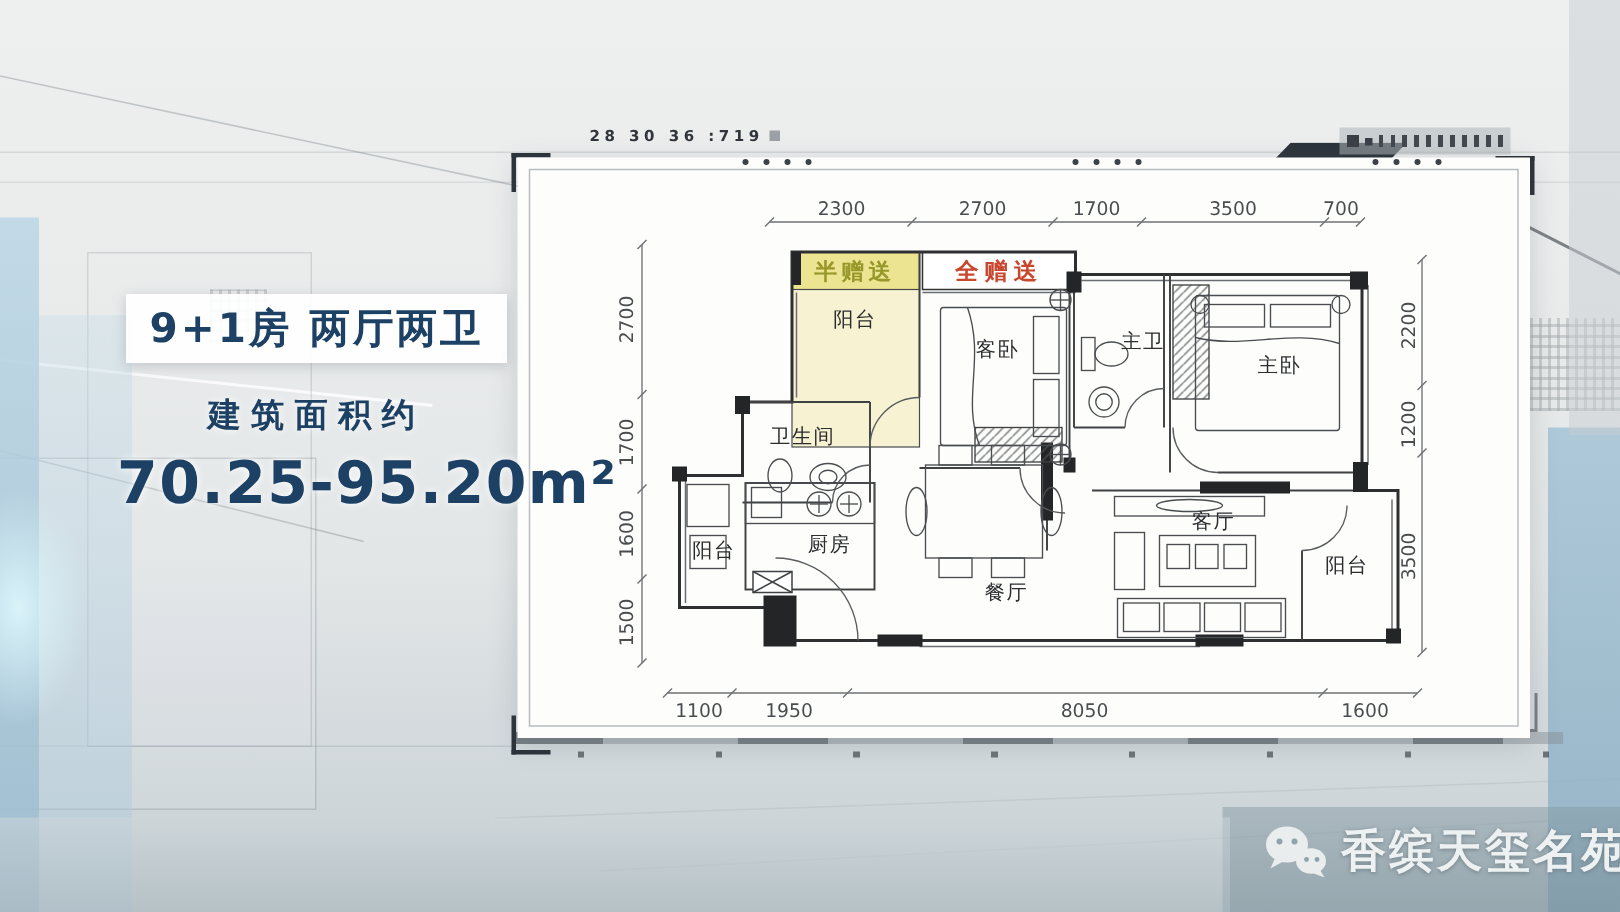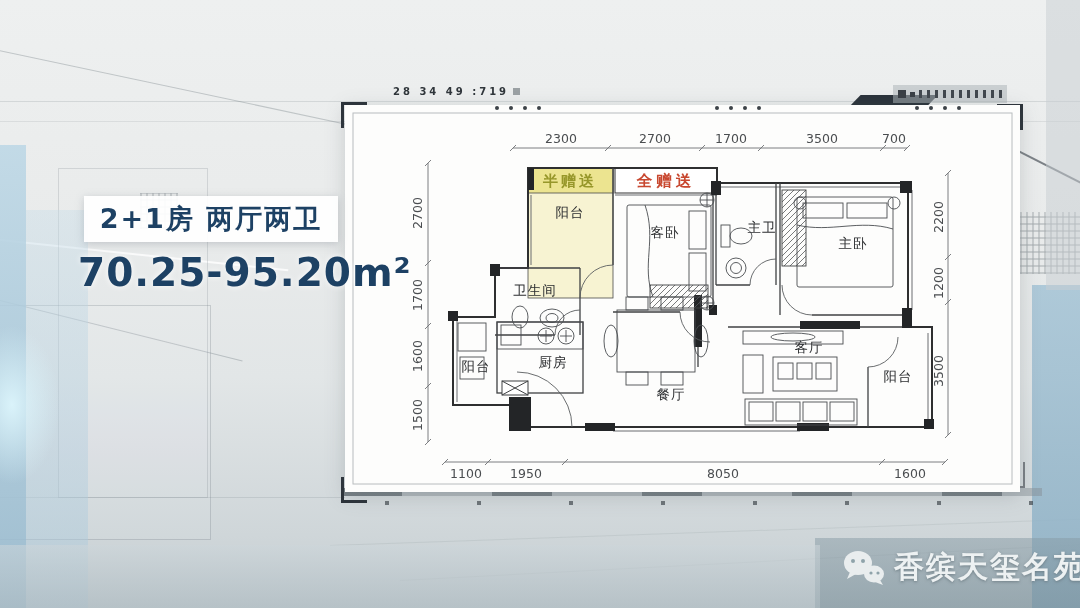--- a/index.html
+++ b/index.html
@@ -89,21 +89,21 @@
   <div class="glass" style="left:26px;top:210px;width:62px;height:398px;background:linear-gradient(180deg,rgba(198,220,232,.4),rgba(170,200,218,.5));"></div>
   <div class="glass" style="left:0;top:325px;width:60px;height:160px;background:radial-gradient(ellipse at 20% 50%,rgba(220,245,252,.95),rgba(220,245,252,0) 70%);"></div>
   <div class="glass" style="left:1032px;top:285px;width:48px;height:323px;background:linear-gradient(180deg,rgba(160,193,212,.8),rgba(140,175,196,.85));"></div>
   <div class="glass" style="left:1046px;top:0;width:34px;height:290px;background:rgba(200,206,209,.5);"></div>
   <div class="glass" style="left:815px;top:538px;width:265px;height:70px;background:linear-gradient(180deg,rgba(135,155,165,.5),rgba(120,142,152,.6));"></div>
   <div class="glass" style="left:0;top:545px;width:820px;height:63px;background:linear-gradient(180deg,rgba(205,214,218,.55),rgba(175,188,194,.65));"></div>
 
   <div class="floor-dotrow" style="left:385px;top:501px;width:660px;"></div>
   <div class="shelf-bar" style="left:342px;top:488px;width:700px;height:8px;"></div>
 
-  <div class="ticker"><span>28 34 49 :719</span><span class="endbox"></span></div>
+  <div class="ticker"><span>28 30 36 :719</span><span class="endbox"></span></div>
   <div class="trapezoid"></div>
   <div class="barcode">
     <span class="sq"></span>
     <span class="sq" style="width:5px;height:5px;"></span>
     <span class="stripes"></span>
   </div>
 
   <div class="bracket tl" style="left:341px;top:102px;"></div>
   <div class="bracket tr" style="left:997px;top:104px;"></div>
   <div class="bracket bl" style="left:341px;top:477px;"></div>
@@ -328,21 +328,22 @@
       <text class="dim" x="598" y="266" text-anchor="middle" transform="rotate(-90 598 266)">3500</text>
 
       <text class="dim" x="121" y="373" text-anchor="middle">1100</text>
       <text class="dim" x="181" y="373" text-anchor="middle">1950</text>
       <text class="dim" x="378" y="373" text-anchor="middle">8050</text>
       <text class="dim" x="565" y="373" text-anchor="middle">1600</text>
     </svg>
   </div>
 
   <div class="info">
-    <div><span class="layoutbox">2+1房  两厅两卫</span></div>
+    <div><span class="layoutbox">9+1房  两厅两卫</span></div>
+    <div class="arealabel">建筑面积约</div>
     <div class="areavalue">70.25-95.20m²</div>
   </div>
 
   <div class="watermark">
     <svg width="44" height="38" viewBox="0 0 44 38">
       <ellipse cx="16" cy="14" rx="14" ry="12" fill="#e9edee"></ellipse>
       <path d="M8,23 L5,30 L14,25 Z" fill="#e9edee"></path>
       <circle cx="11" cy="12" r="2" fill="#8fa3aa"></circle>
       <circle cx="21" cy="12" r="2" fill="#8fa3aa"></circle>
       <ellipse cx="32" cy="25" rx="10" ry="8.5" fill="#e9edee"></ellipse>

